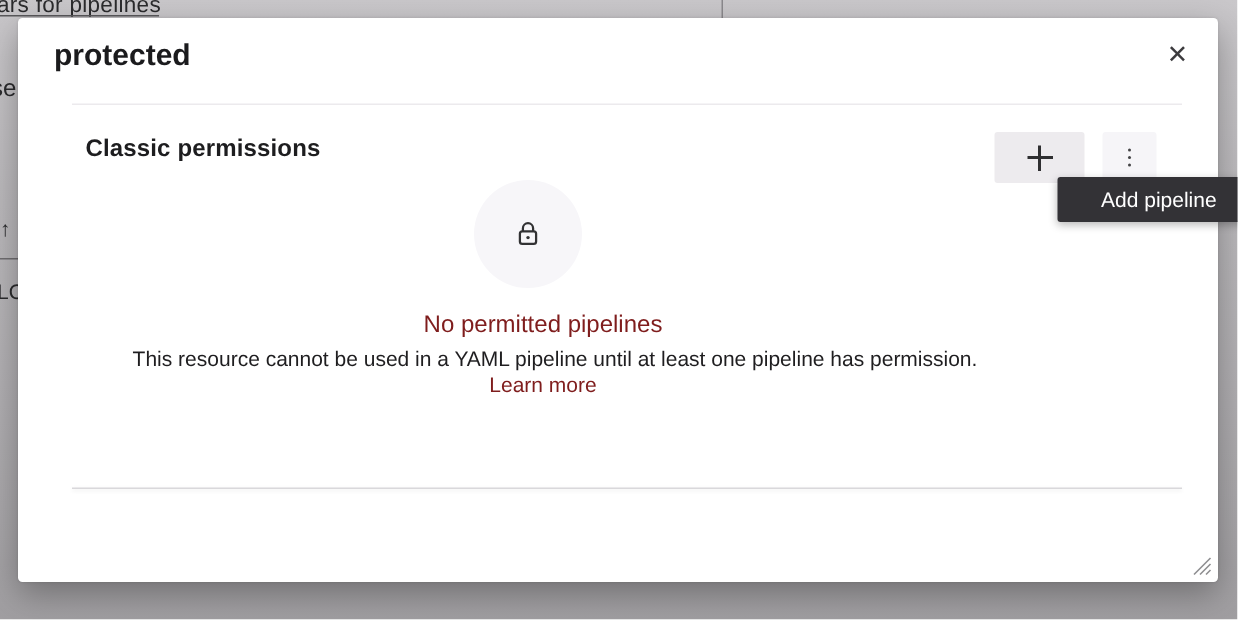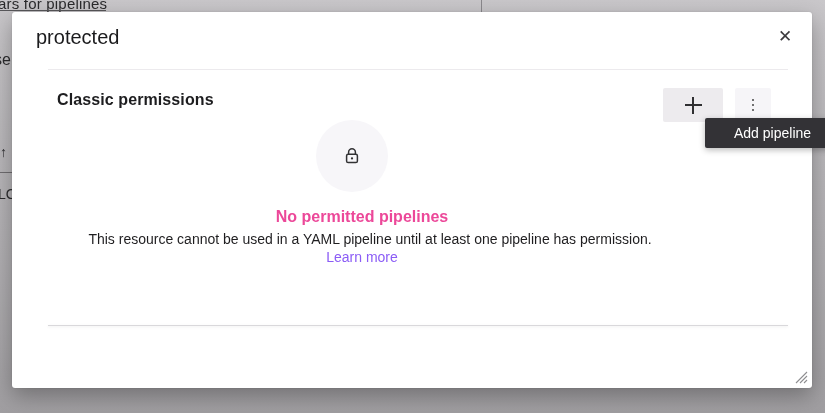--- a/index.html
+++ b/index.html
@@ -23,21 +23,21 @@
   .bg-frag-lo{left:-2px;top:186px;font-size:14px;}
 
   
   .dialog{
     position:absolute;left:12px;top:12px;width:800px;height:376px;
     background:#ffffff;border-radius:3px;
     box-shadow:0 8px 22px rgba(0,0,0,.30),0 0 2px rgba(0,0,0,.12);
   }
   .dialog-title{
     position:absolute;left:24px;top:14px;
-    font-size:20px;font-weight:400;color:#1b1b1d;
+    font-size:20px;font-weight:700;color:#1b1b1d;
   }
   .close-btn{
     position:absolute;right:14px;top:11px;width:26px;height:26px;
     display:flex;align-items:center;justify-content:center;cursor:pointer;
   }
   .close-btn span{font-size:17px;color:#3c3b3e;line-height:1;}
   .divider-top{position:absolute;left:36px;top:57px;width:740px;height:1px;background:#eceaed;}
   .section-heading{
     position:absolute;left:45px;top:79px;
     font-size:16px;font-weight:700;color:#1d1d1f;letter-spacing:.1px;
@@ -67,25 +67,25 @@
   }
 
   
   .lock-circle{
     position:absolute;left:304px;top:108px;width:72px;height:72px;border-radius:50%;
     background:#f7f6f9;display:flex;align-items:center;justify-content:center;
   }
   .empty-block{
     position:absolute;left:0;top:196px;width:700px;text-align:center;color:#1f1e20;
   }
-  .empty-title{font-size:16px;font-weight:700;margin:0 0 5px 0;color:#ec4899;}
+  .empty-title{font-size:16px;font-weight:400;margin:0 0 5px 0;color:#7f1d1d;}
   .empty-line{font-size:14px;line-height:16.5px;margin:0;padding-left:16px;}
   .learn-more{
     display:inline-block;font-size:14px;line-height:16.5px;margin-top:0;
-    color:#8b5cf6;cursor:pointer;
+    color:#7f1d1d;cursor:pointer;
   }
   .divider-bottom{
     position:absolute;left:36px;top:313px;width:740px;height:1px;
     background:#d9d8db;box-shadow:0 1px 3px rgba(0,0,0,.10);
   }
   .resize-grip{position:absolute;right:4px;bottom:4px;width:16px;height:16px;cursor:nwse-resize;}
 </style>
 </head>
 <body>
 

